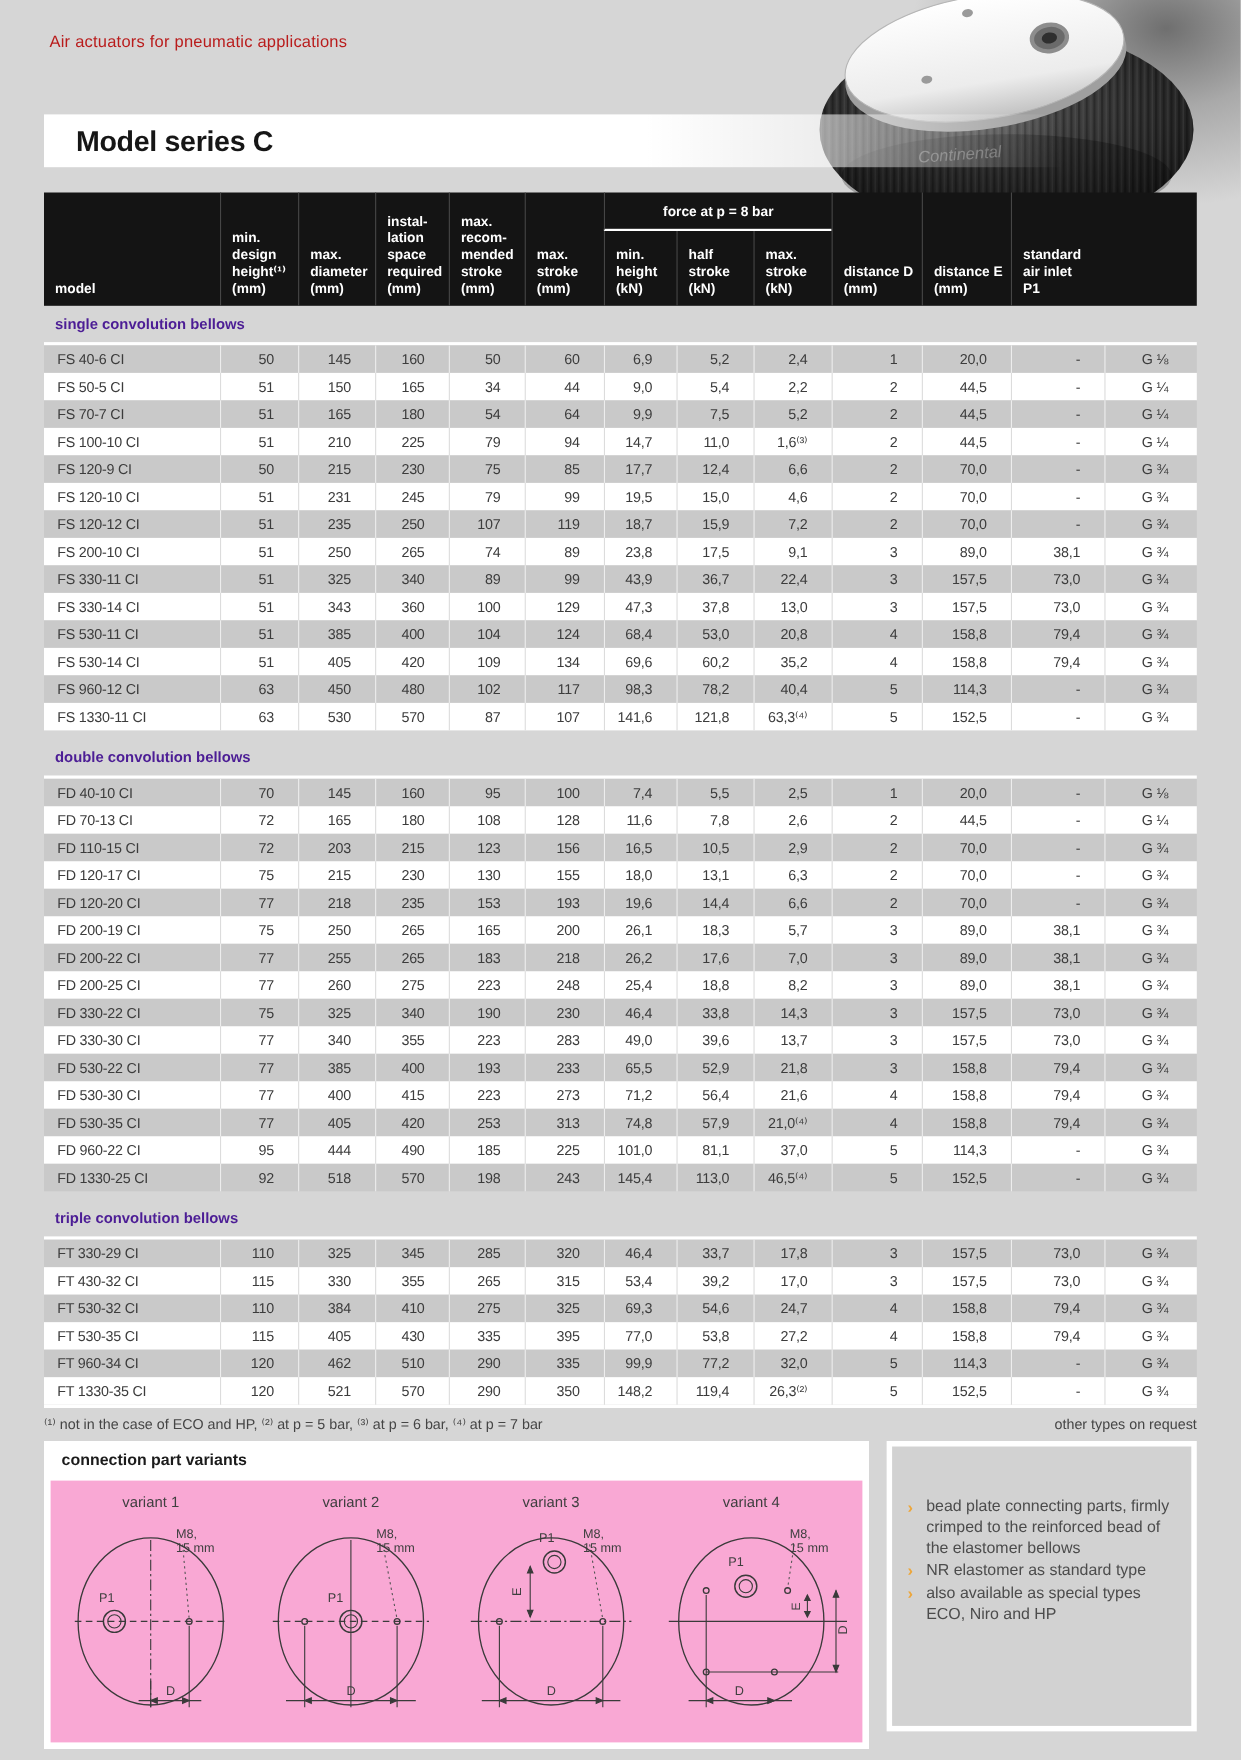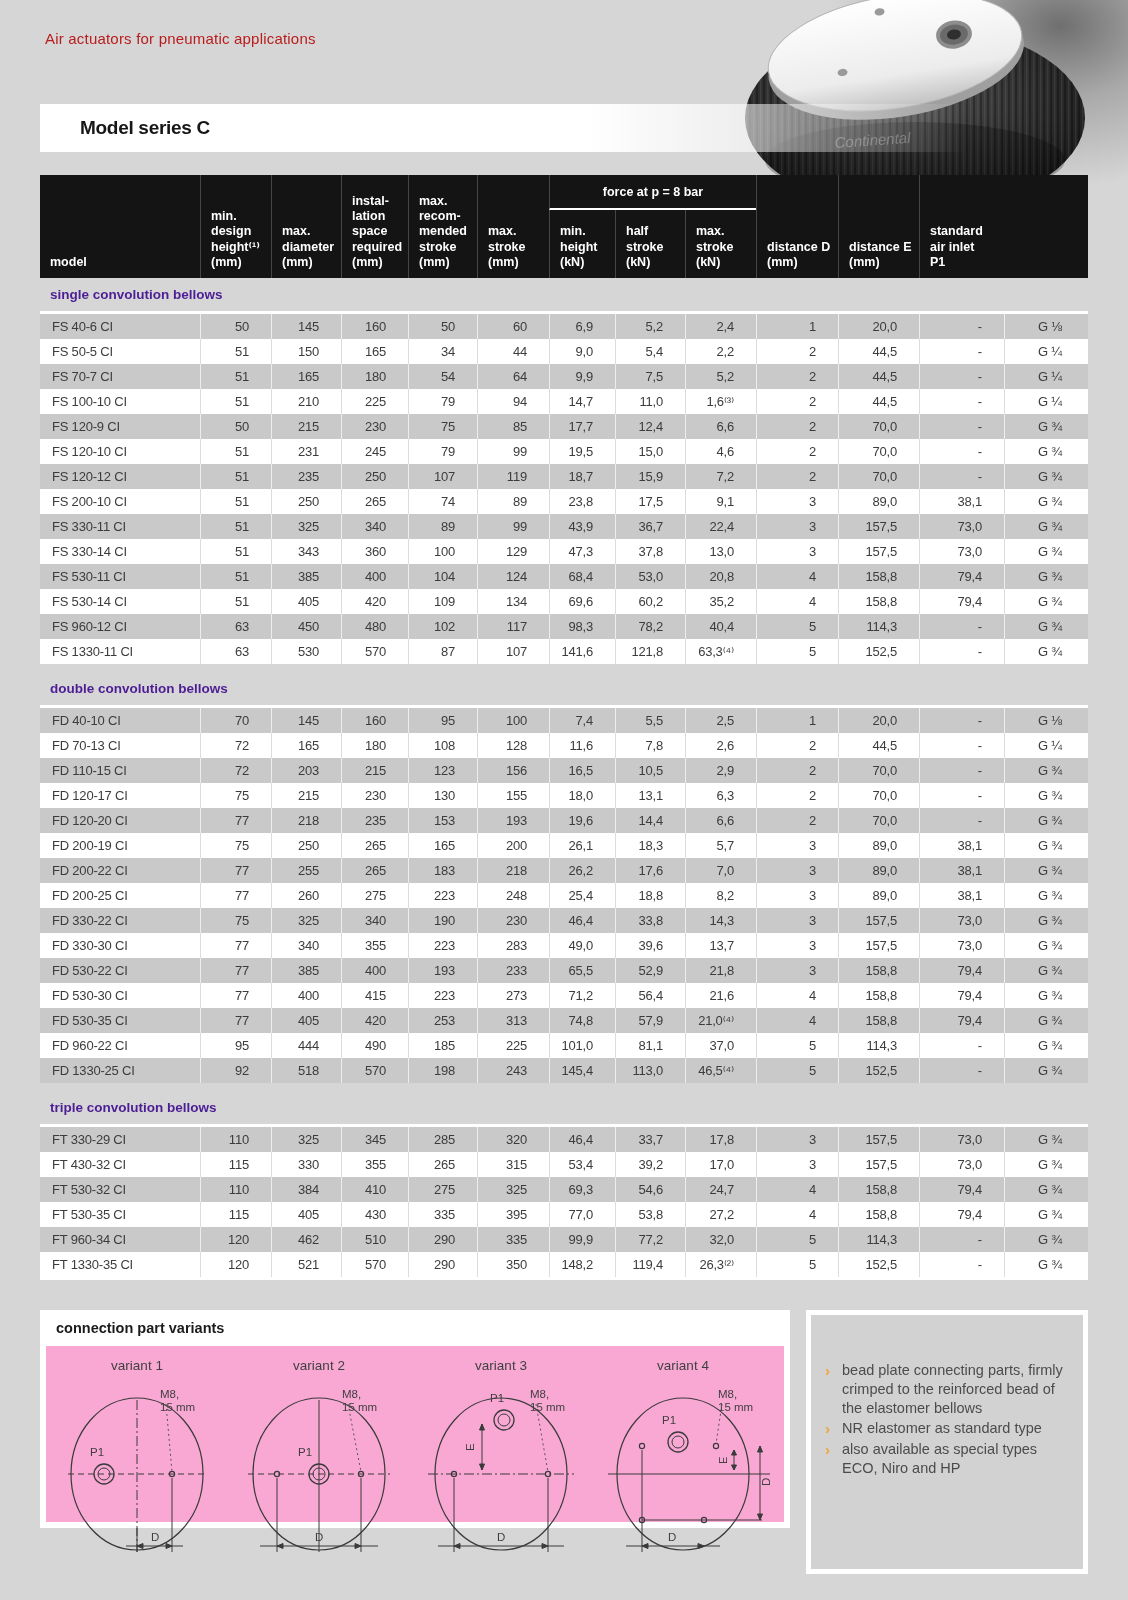--- a/index.html
+++ b/index.html
@@ -11,21 +11,21 @@
   }
   
   .doc-header{position:absolute;left:45px;top:30px;font-size:15px;color:#b91c1c;letter-spacing:.2px;}
   .page-num{position:absolute;left:1072px;top:32px;font-size:16px;color:#4a4a4a;}
   .photo{position:absolute;left:700px;top:0;width:428px;height:240px;}
   .title-band{
     position:absolute;left:40px;top:104px;width:945px;height:48px;
     background:linear-gradient(90deg,#ffffff 0%,#ffffff 58%,rgba(255,255,255,0) 98%);
     display:flex;align-items:center;
   }
-  .title-band h1{margin:12px;padding-left:28px;font-size:19px;color:#161616;letter-spacing:-.3px;}
+  .title-band h1{margin:1px;padding-left:28px;font-size:26px;color:#161616;letter-spacing:-.3px;}
 
   
   .tablewrap{position:absolute;left:40px;top:175px;width:1048px;}
   .cols{
     display:grid;
     grid-template-columns:160px 71px 70px 67px 69px 72px 66px 70px 71px 82px 81px 85px 84px;
   }
   .thead{background:#141414;color:#fff;font-weight:bold;font-size:12.5px;
     grid-template-rows:35px 68px;}
   .hcell{grid-row:1/3;display:flex;align-items:flex-end;line-height:1.22;
@@ -50,21 +50,21 @@
     font-size:13px;color:#3c3c3c;padding-right:22px;letter-spacing:-.2px;}
   .tcell.model{justify-content:flex-start;padding-left:12px;padding-right:0;}
   .tcell.inlet{padding-right:26px;}
   .trow.white .tcell{border-left:1px solid #dcdcdc;}
   .trow.gray .tcell{border-left:1px solid #ededed;}
   .trow .tcell.model{border-left:none !important;}
   .footline{display:flex;justify-content:space-between;margin-top:7px;
     font-size:13px;color:#454545;}
 
   
-  .variants-box{position:absolute;left:40px;top:1310px;width:750px;height:218px;
+  .variants-box{position:absolute;left:40px;top:1310px;width:750px;height:280px;
     background:#ffffff;padding:0;box-sizing:border-box;}
   .variants-title{height:36px;display:flex;align-items:center;padding-left:16px;
     font-weight:bold;font-size:14.5px;color:#1b1b1b;background:#fff;}
   .variants-canvas{position:absolute;left:6px;right:6px;top:36px;bottom:6px;background:#f9a8d4;
     display:flex;justify-content:space-around;align-items:flex-start;padding-top:6px;}
   .notes-box{position:absolute;left:806px;top:1310px;width:282px;height:264px;
     border:5px solid #ffffff;box-sizing:border-box;background:#d2d2d2;}
   .notes-list{margin:0;padding:46px 12px 0 14px;list-style:none;}
   .notes-list li{position:relative;padding-left:17px;font-size:14.5px;line-height:1.32;
     color:#4c4c4c;margin-bottom:1px;}
@@ -694,20 +694,24 @@
         <div class="tcell">119,4</div>
         <div class="tcell">26,3⁽²⁾</div>
         <div class="tcell">5</div>
         <div class="tcell">152,5</div>
         <div class="tcell">-</div>
         <div class="tcell inlet">G ¾</div>
       </div>
       <div class="sep"></div>
     </div>
 
+  <div class="footline">
+    <span>⁽¹⁾ not in the case of ECO and HP, ⁽²⁾ at p = 5 bar, ⁽³⁾ at p = 6 bar, ⁽⁴⁾ at p = 7 bar</span>
+    <span>other types on request</span>
+  </div>
 </div>
 
 <div class="variants-box">
   <div class="variants-title">connection part variants</div>
   <div class="variants-canvas">
 
     <svg width="178" height="212" viewBox="0 0 178 212">
       <text x="89" y="18" text-anchor="middle" font-size="13.5" fill="#3f3f3f">variant 1</text>
       <text x="112" y="46" font-size="11.5" fill="#3f3f3f">M8,</text>
       <text x="112" y="59" font-size="11.5" fill="#3f3f3f">15 mm</text>

